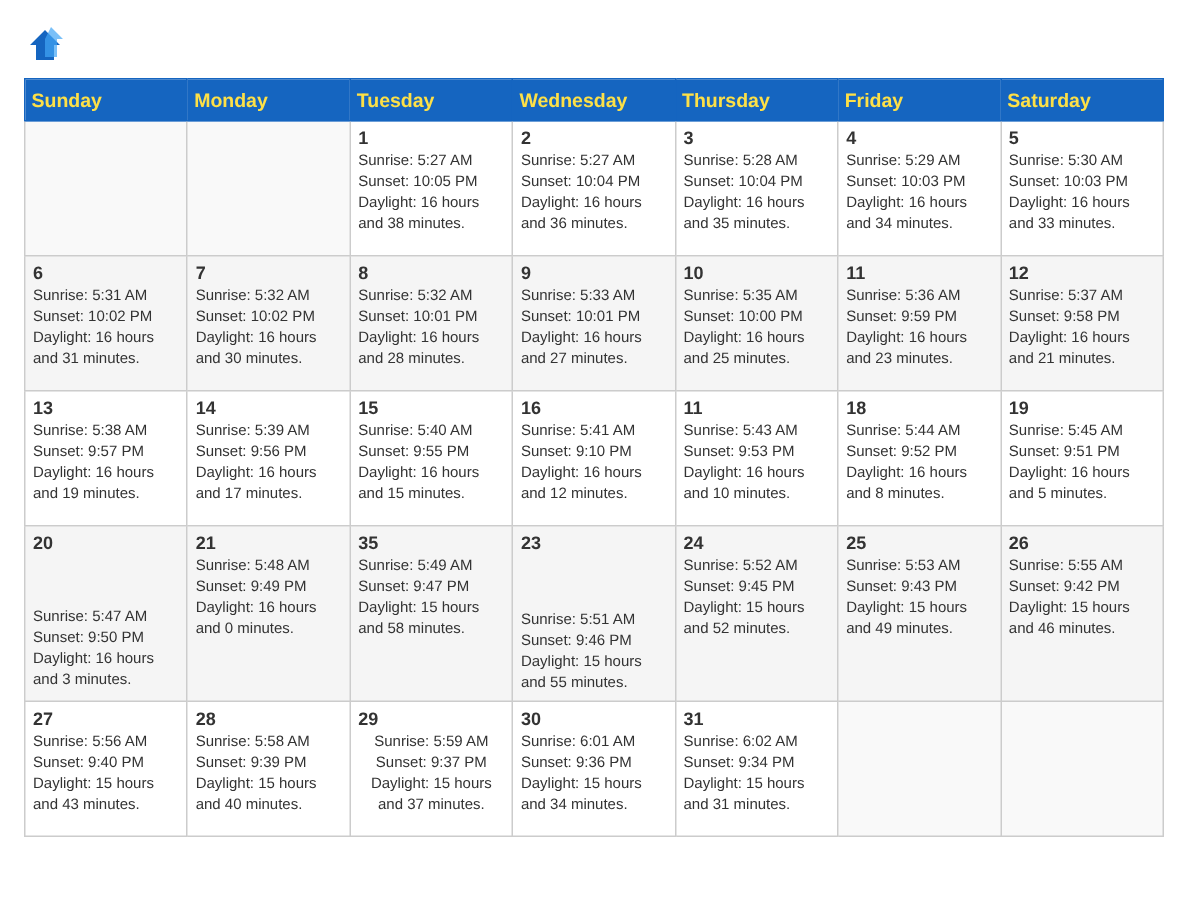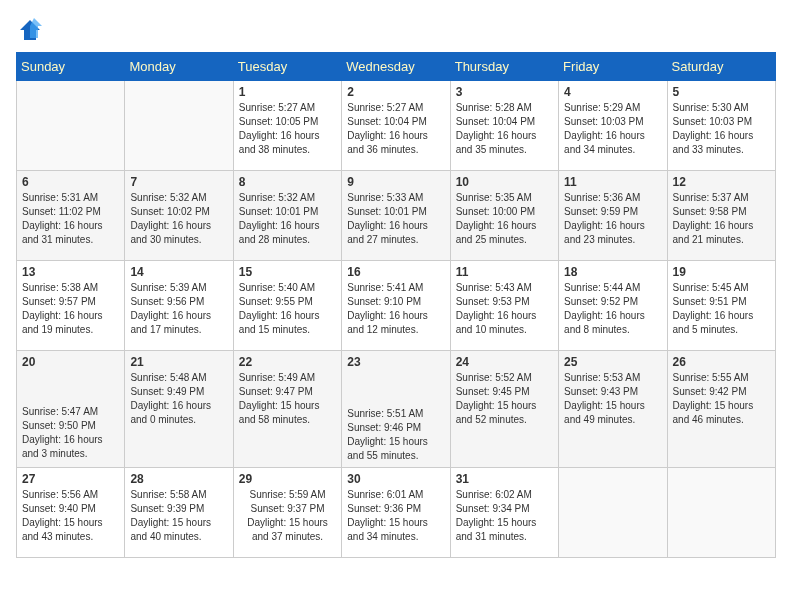--- a/index.html
+++ b/index.html
@@ -47,23 +47,23 @@
       font-size: 15px;
       color: #333;
     }
     .calendar {
       width: 100%;
       border-collapse: collapse;
       border: 1px solid #ccc;
     }
     .calendar th {
       background: #1565c0;
-      color: #fef9c3;
+      color: #fde047;
       font-size: 13px;
-      font-weight: normal;
+      font-weight: bold;
       padding: 6px 4px;
       text-align: left;
       border: 1px solid #1565c0;
     }
     .calendar td {
       vertical-align: top;
       border: 1px solid #ccc;
       padding: 4px 5px;
       width: 108px;
       height: 90px;
@@ -158,21 +158,21 @@
           <div class="day-info" style="white-space: pre-line;">Sunrise: 5:30 AM
 Sunset: 10:03 PM
 Daylight: 16 hours
 and 33 minutes.</div>
         </td>
       </tr>
       <tr>
         <td>
           <span class="day-num">6</span>
           <div class="day-info" style="white-space: pre-line;">Sunrise: 5:31 AM
-Sunset: 11:02 PM
+Sunset: 10:02 PM
 Daylight: 16 hours
 and 31 minutes.</div>
         </td>
         <td>
           <span class="day-num">7</span>
           <div class="day-info" style="white-space: pre-line;">Sunrise: 5:32 AM
 Sunset: 10:02 PM
 Daylight: 16 hours
 and 30 minutes.</div>
         </td>
@@ -272,21 +272,21 @@
 and 3 minutes.</div>
         </td>
         <td>
           <span class="day-num">21</span>
           <div class="day-info" style="white-space: pre-line;">Sunrise: 5:48 AM
 Sunset: 9:49 PM
 Daylight: 16 hours
 and 0 minutes.</div>
         </td>
         <td>
-          <span class="day-num">22</span>
+          <span class="day-num">35</span>
           <div class="day-info" style="white-space: pre-line;">Sunrise: 5:49 AM
 Sunset: 9:47 PM
 Daylight: 15 hours
 and 58 minutes.</div>
         </td>
         <td>
           <span class="day-num">23</span>
           <div class="day-info" style="white-space: pre-line; margin-top: 38px;">Sunrise: 5:51 AM
 Sunset: 9:46 PM
 Daylight: 15 hours

